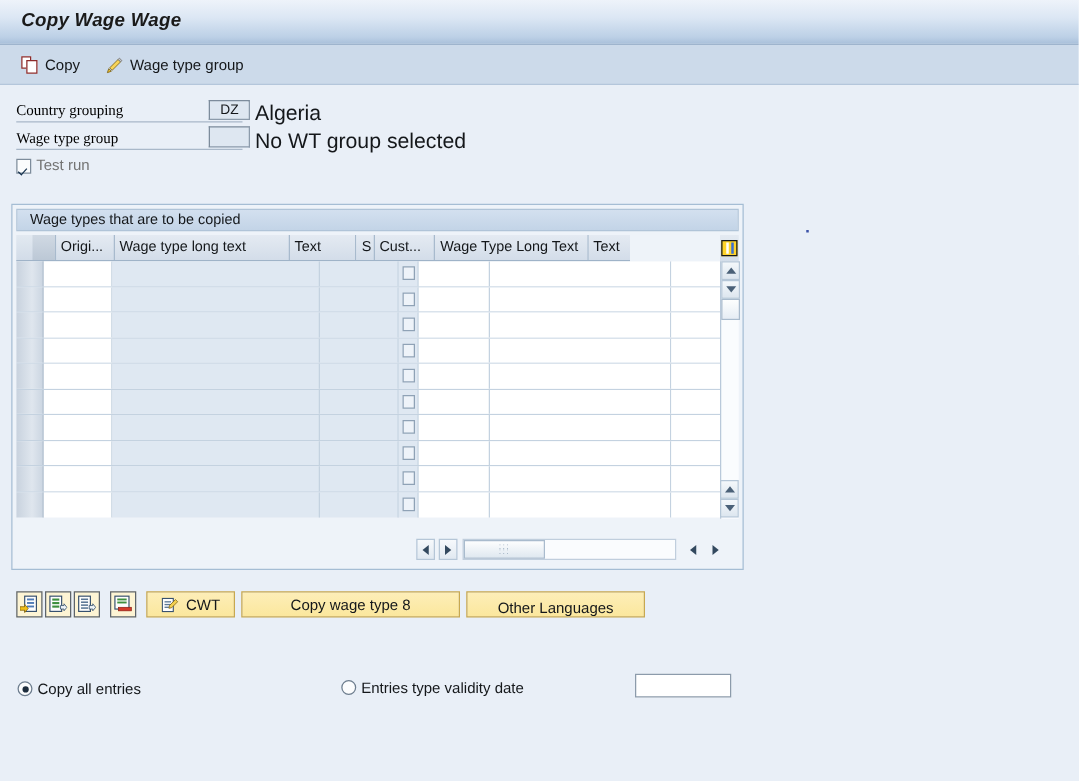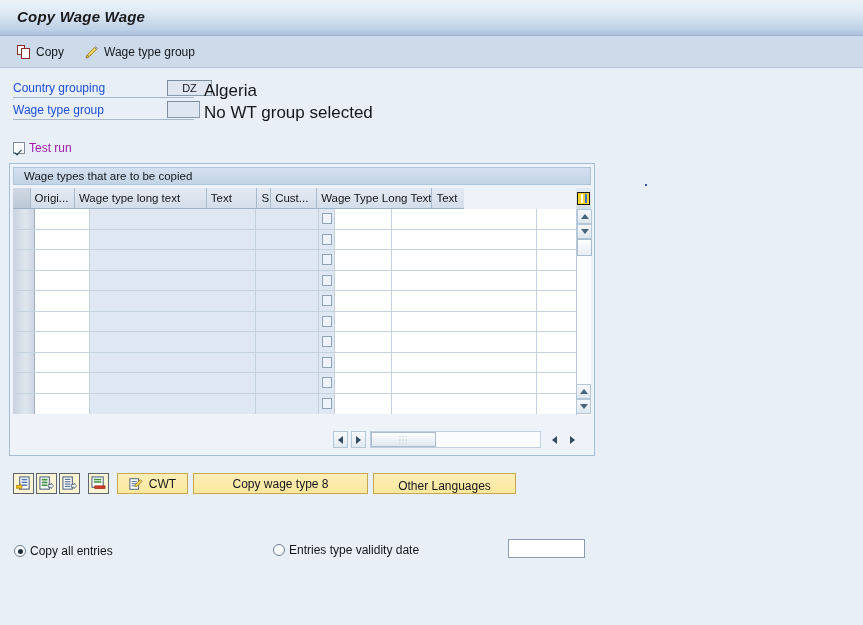--- a/index.html
+++ b/index.html
@@ -69,55 +69,55 @@
   }
 
   
   .workarea {
     position: absolute; left: 0; top: 68px;
     width: 863px; height: 557px;
     background: #e9eff7;
   }
   .form-label {
     position: absolute; left: 13px;
-    font-size: 12px; color: #1d4ed8; white-space: nowrap;
+    font-size: 12px; color: #000000; white-space: nowrap; font-family: Liberation Serif, serif;
   }
   .underline {
     position: absolute; left: 13px; width: 181px; height: 1px;
     background: #a9b8c9;
   }
   .fld {
     position: absolute;
     box-sizing: border-box;
     font-size: 11px;
     color: #14171a;
     text-align: center;
     line-height: 15px;
     background: #dee7f1;
     border: 1px solid #8c9bab;
     border-top-color: #7d8c9c;
     border-left-color: #7d8c9c;
     padding: 0;
   }
   .fld-country {
-    left: 167px; top: 80px; width: 45px; height: 16px;
+    left: 167px; top: 80px; width: 33px; height: 16px;
   }
   .fld-wtgroup {
     left: 167px; top: 101px; width: 33px; height: 17px;
   }
   .fld-note {
     position: absolute; left: 204px;
     font-size: 17px; color: #14171a; white-space: nowrap;
   }
 
   
   .chk-wrap {
-    position: absolute; left: 13px; top: 141px;
-    display: flex; align-items: center; gap: 4px;
-    font-size: 12px; color: #a21caf;
+    position: absolute; left: 13px; top: 125px;
+    display: flex; align-items: flex-end; gap: 4px;
+    font-size: 12px; color: #737373;
   }
   .chk-box {
     width: 12px; height: 12px; box-sizing: border-box;
     border: 1px solid #7d8c9c; background: #fbfcfd;
     position: relative; flex: none;
   }
   .chk-box.checked::after {
     content: ""; position: absolute;
     left: 2px; top: 5px; width: 3px; height: 6px;
     border: solid #16324f; border-width: 0 1.6px 1.6px 0;
@@ -142,25 +142,26 @@
     padding-left: 10px; line-height: 17px;
     white-space: nowrap;
   }
   .grid {
     position: absolute; left: 3px; top: 24px;
     width: 578px; height: 243px;
     box-sizing: border-box;
   }
   .ghead {
     position: absolute; left: 0; top: 0;
-    width: 451px; height: 21px;
+    width: 491px; height: 21px;
     box-sizing: border-box;
     border-bottom: 1px solid #9fb3c8;
     display: flex;
     background: linear-gradient(to bottom, #e2e9f1 0%, #d2dce8 100%);
+    padding-left: 13px;
   }
   .ghcell {
     box-sizing: border-box;
     border-right: 1px solid #a8bacd;
     font-size: 11.5px; color: #14171a;
     line-height: 20px; padding-left: 4px;
     overflow: hidden; white-space: nowrap;
     background: linear-gradient(to bottom, #e4eaf2 0%, #d3dde9 100%);
   }
   .ghcell.sel {

